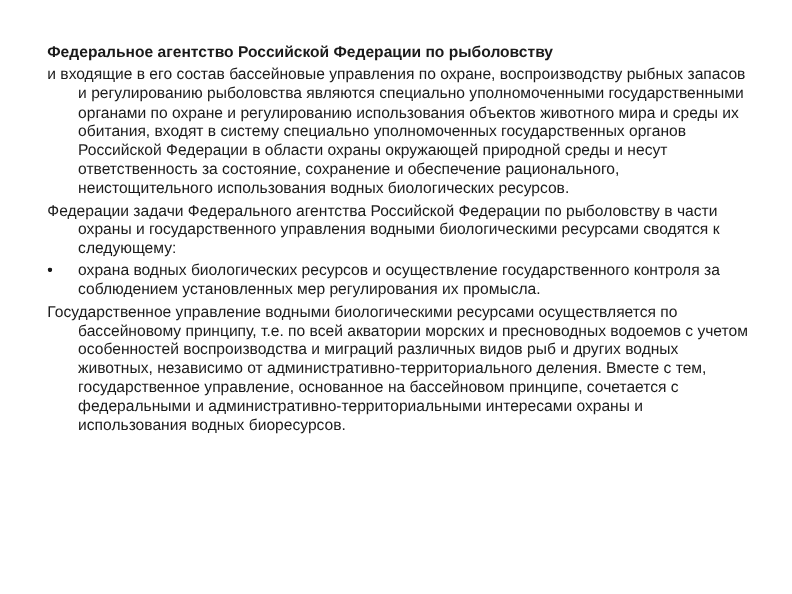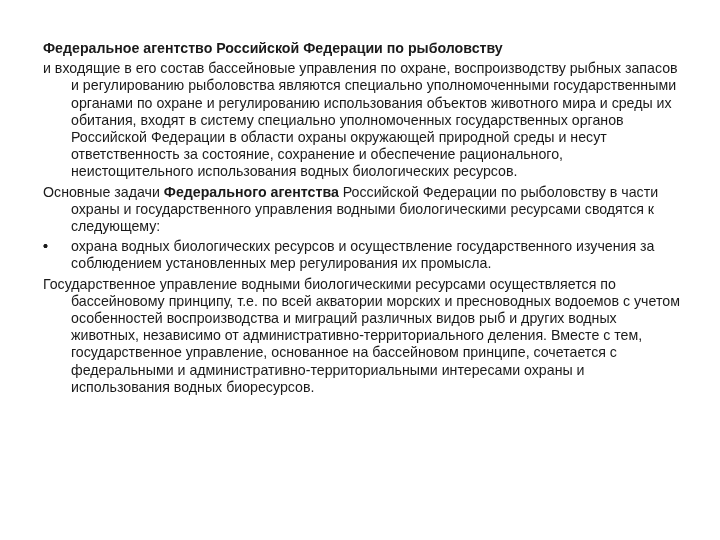--- a/index.html
+++ b/index.html
@@ -9,32 +9,32 @@
   }
   .slide { position: relative; width: 720px; height: 540px; }
   .content {
     position: absolute; left: 43px; top: 40px; width: 640px;
     font-size: 14.2px; line-height: 17.2px;
   }
   .title { font-weight: bold; margin: 0 0 3px 0; }
   .para { margin: 0 0 3px 0; padding-left: 28px; text-indent: -28px; }
   .bullet { position: relative; margin: 0 0 3px 0; padding-left: 28px; }
   .bullet .dot { position: absolute; left: 0; top: 0; width: 28px; }
-  b { font-weight: bold; }
+  b { font-weight: normal; }
 </style>
 </head>
 <body>
 
 <div class="slide">
   <div class="content">
     <div class="title">Федеральное агентство Российской Федерации по рыболовству</div>
     <div class="para">и входящие в его состав бассейновые управления по охране, воспроизводству рыбных запасов и регулированию рыболовства являются специально уполномоченными государственными органами по охране и регулированию использования объектов животного мира и среды их обитания, входят в систему специально уполномоченных государственных органов Российской Федерации в области охраны окружающей природной среды и несут ответственность за состояние, сохранение и обеспечение рационального, неистощительного использования водных биологических ресурсов.</div>
-    <div class="para"><span>Основные задачи </span><b>Федерального агентства</b><span> Российской Федерации по рыболовству в части охраны и государственного управления водными биологическими ресурсами сводятся к следующему:</span></div>
+    <div class="para"><span>Федерации задачи </span><b>Федерального агентства</b><span> Российской Федерации по рыболовству в части охраны и государственного управления водными биологическими ресурсами сводятся к следующему:</span></div>
     <div class="bullet">
       <span class="dot">•</span>
     </div>
     <div class="bullet">
       <span class="dot">•</span>
-      <span>охрана водных биологических ресурсов и осуществление государственного изучения за соблюдением установленных мер регулирования их промысла.</span>
+      <span>охрана водных биологических ресурсов и осуществление государственного контроля за соблюдением установленных мер регулирования их промысла.</span>
     </div>
     <div class="para">Государственное управление водными биологическими ресурсами осуществляется по бассейновому принципу, т.е. по всей акватории морских и пресноводных водоемов с учетом особенностей воспроизводства и миграций различных видов рыб и других водных животных, независимо от административно-территориального деления. Вместе с тем, государственное управление, основанное на бассейновом принципе, сочетается с федеральными и административно-территориальными интересами охраны и использования водных биоресурсов.</div>
   </div>
 </div>
 
 </body></html>

